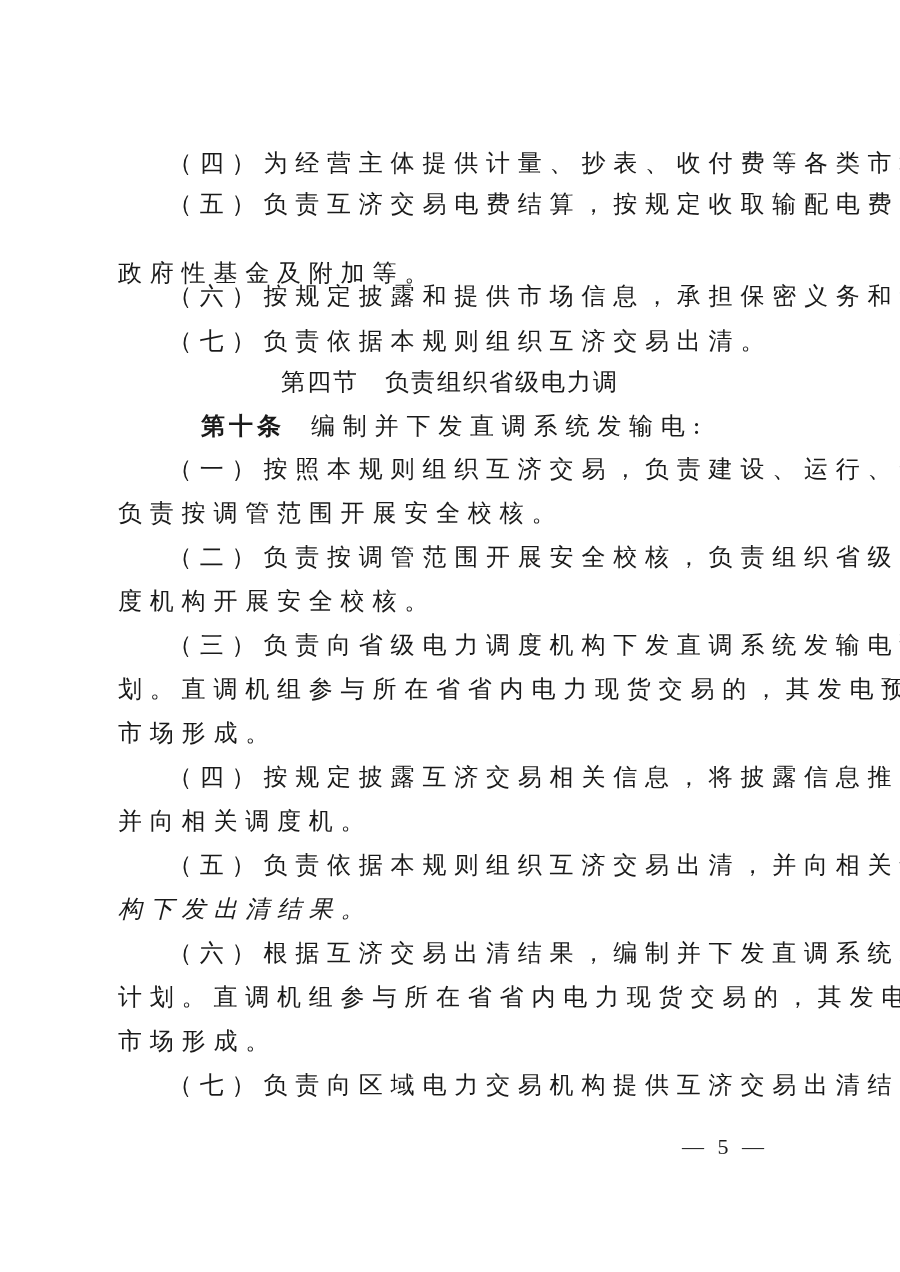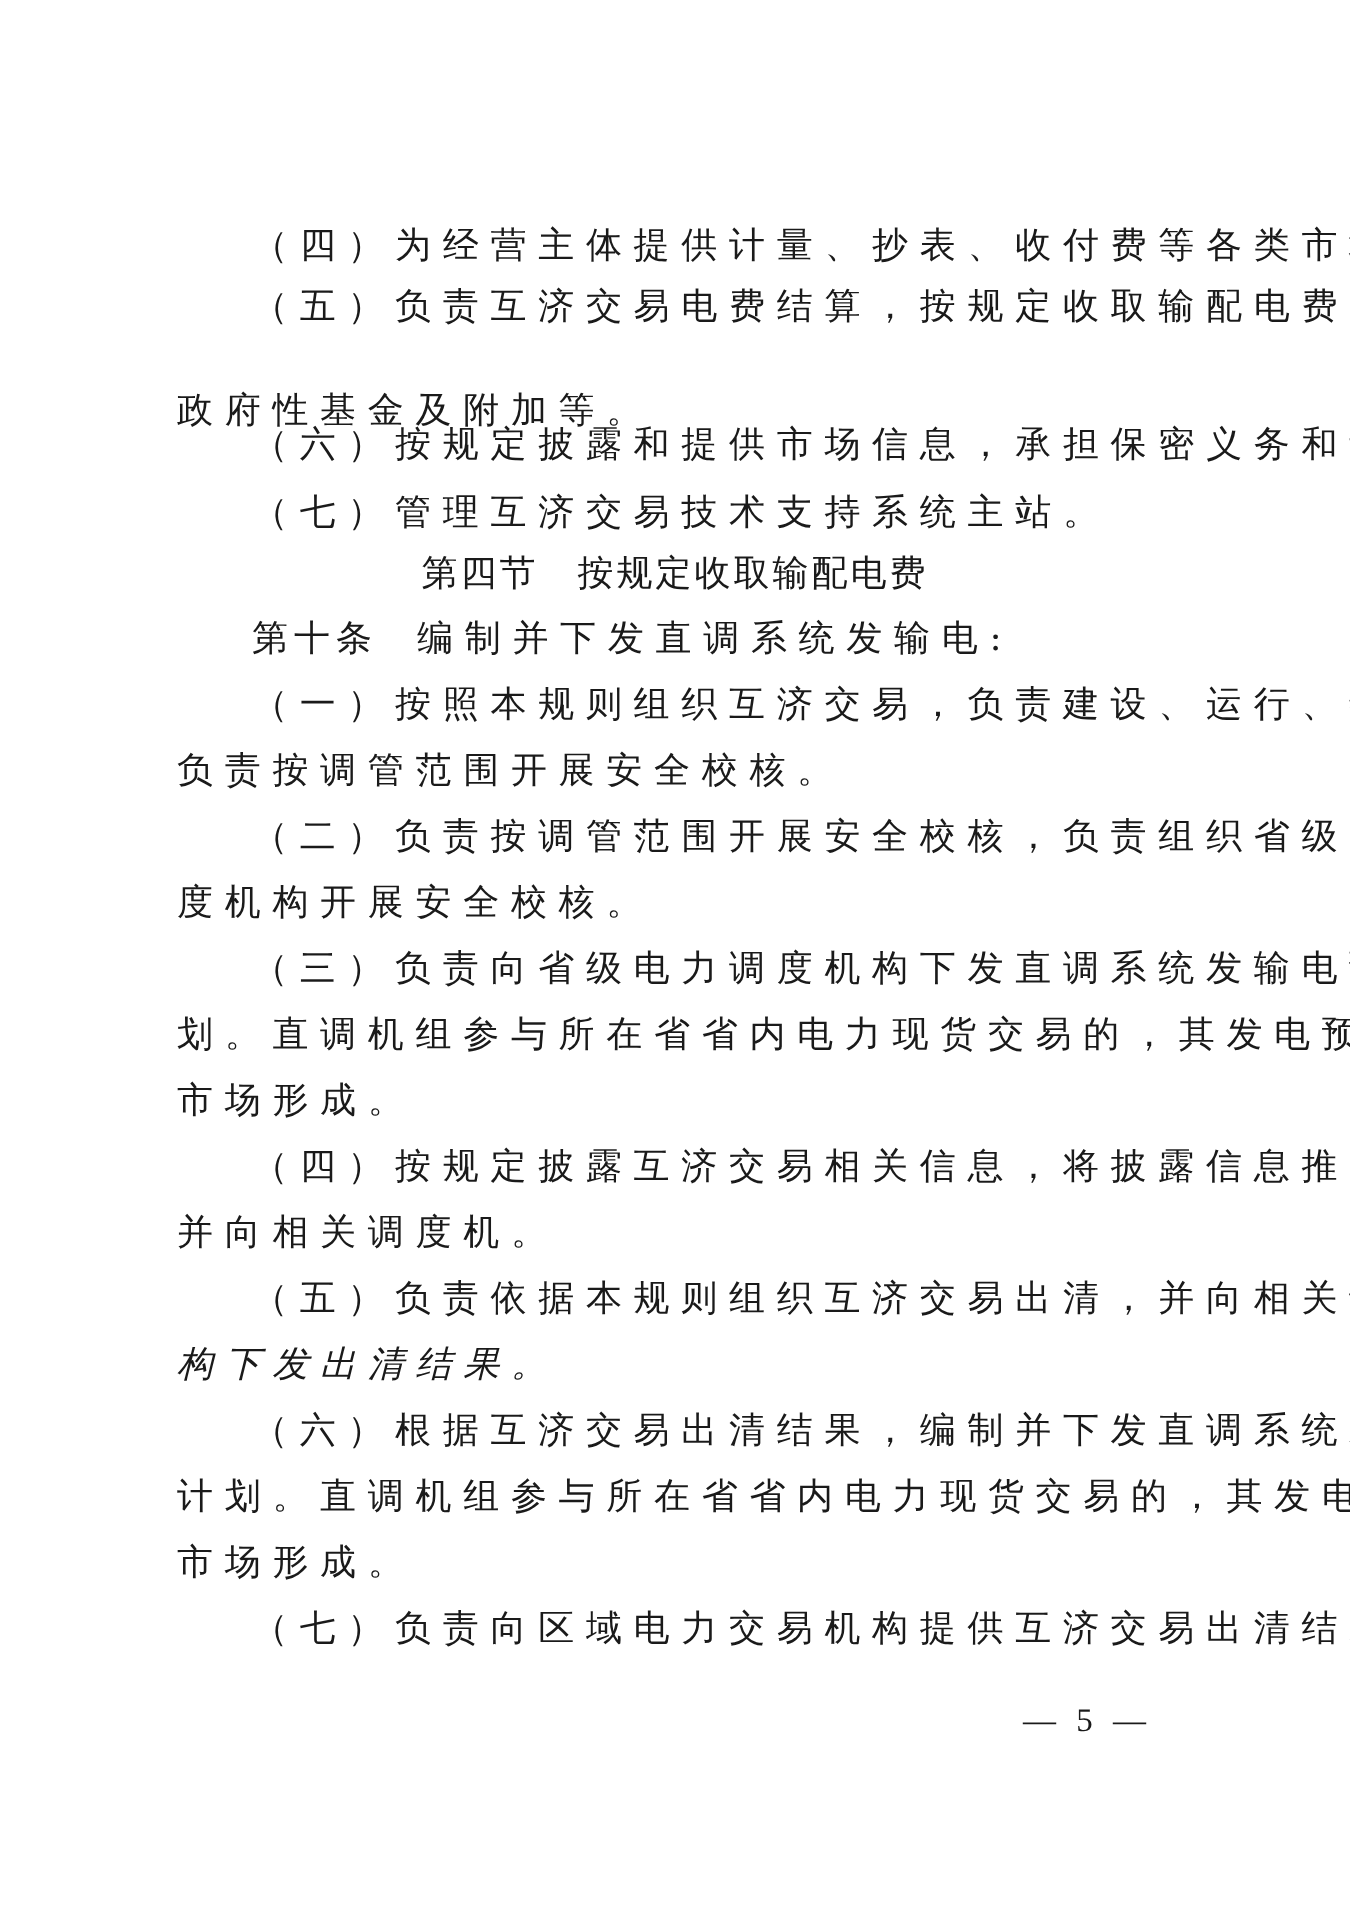--- a/index.html
+++ b/index.html
@@ -32,22 +32,23 @@
     white-space: nowrap;
   }
   .indent { left: 168px; width: 622px; }
   .center {
     left: 0;
     width: 900px;
     text-align: center;
     letter-spacing: 2px;
   }
   .article-label {
-    font-weight: normal;
+    font-weight: bold;
     letter-spacing: 4px;
+    margin-left: 33px;
   }
   .article-gap { display: inline-block; width: 26px; }
   .page-number {
     position: absolute;
     left: 660px;
     top: 1133px;
     width: 130px;
     font-family: "Liberation Serif", serif;
     font-size: 22px;
     line-height: 28px;
@@ -57,23 +58,23 @@
 </style>
 </head>
 <body>
 
 <div class="page">
 
   <div class="line indent" style="top:143px;">（四）为经营主体提供计量、抄表、收付费等各类市场服务。</div>
   <div class="line indent" style="top:184px;">（五）负责互济交易电费结算，按规定收取输配电费，代收</div>
   <div class="line" style="top:225px;margin-top:28px;">政府性基金及附加等。</div>
   <div class="line indent" style="top:276px;">（六）按规定披露和提供市场信息，承担保密义务和责任。</div>
-  <div class="line indent" style="top:321px;">（七）管理互济交易技术支持系统主站。</div>
+  <div class="line indent" style="top:321px;">（七）负责依据本规则组织互济交易出清。</div>
 
-  <div class="line center" style="top:362px;">第四节　按规定收取输配电费</div>
+  <div class="line center" style="top:362px;">第四节　负责组织省级电力调</div>
 
   <div class="line indent" style="top:405px;">
     <span class="article-label">第十条</span><span class="article-gap"></span><span>编制并下发直调系统发输电:</span>
   </div>
 
   <div class="line indent" style="top:449px;">（一）按照本规则组织互济交易，负责建设、运行、维护和</div>
   <div class="line" style="top:493px;">负责按调管范围开展安全校核。</div>
   <div class="line indent" style="top:537px;">（二）负责按调管范围开展安全校核，负责组织省级电力调</div>
   <div class="line" style="top:581px;">度机构开展安全校核。</div>
   <div class="line indent" style="top:625px;">（三）负责向省级电力调度机构下发直调系统发输电预计</div>

